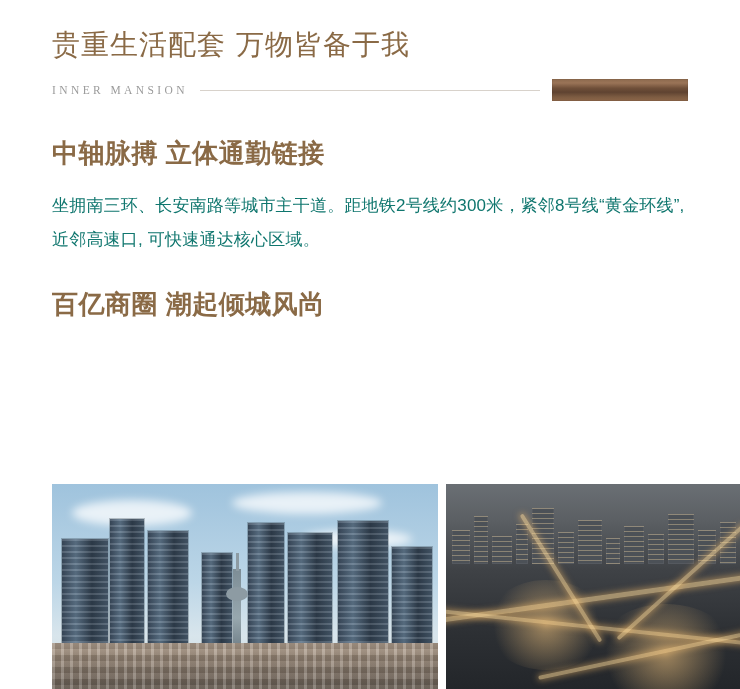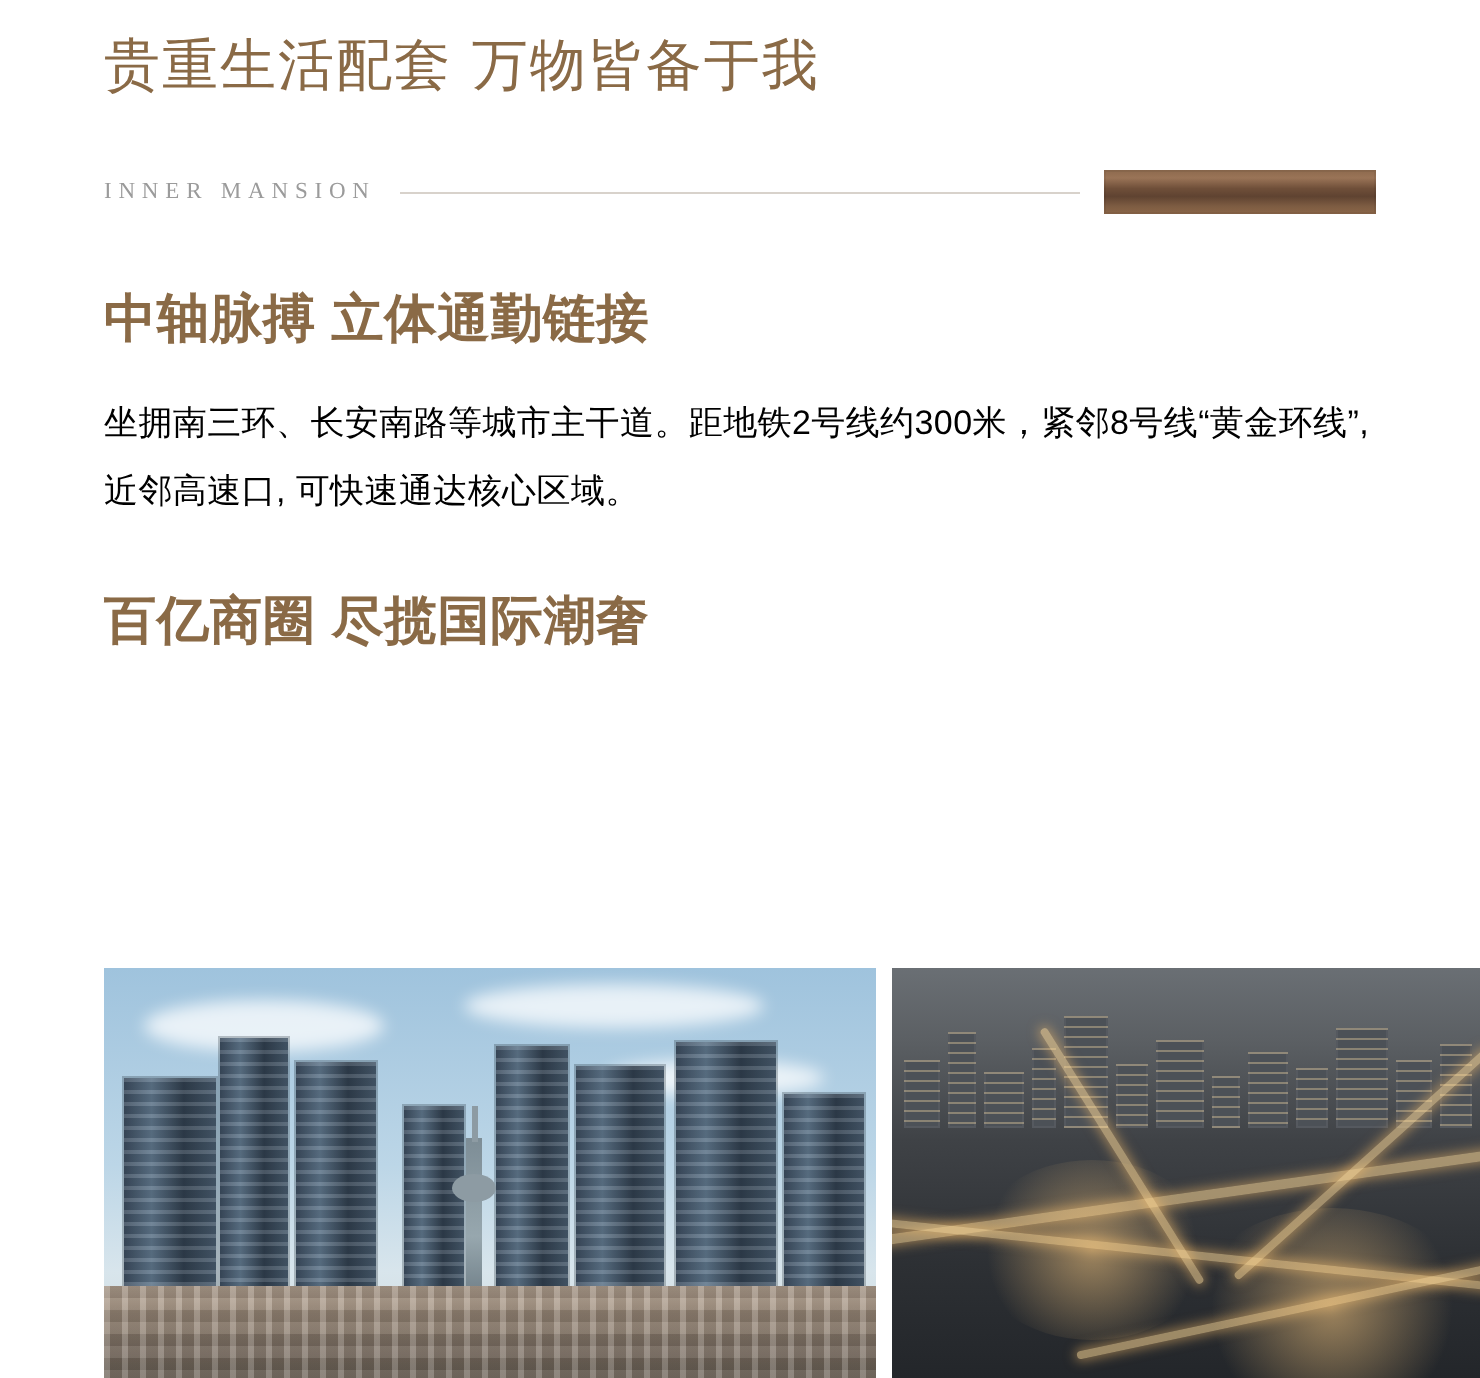--- a/index.html
+++ b/index.html
@@ -18,33 +18,33 @@
   .page {
     position: relative;
     width: 740px;
     height: 689px;
     box-sizing: border-box;
     padding: 0 52px;
   }
 
   
   .header {
-    padding-top: 14px;
+    padding-top: 26px;
   }
   .header-title {
     font-family: "DejaVu Serif", "Liberation Serif", serif;
     font-size: 28px;
     letter-spacing: 1px;
     color: #8a6a46;
     white-space: nowrap;
   }
   .header-sub-row {
     display: flex;
     align-items: center;
-    margin-top: 32px;
+    margin-top: 14px;
     height: 24px;
   }
   .header-sub {
     font-family: "Liberation Serif", serif;
     font-size: 11.5px;
     letter-spacing: 3.4px;
     color: #9b9b9b;
     white-space: nowrap;
   }
   .header-rule {
@@ -77,21 +77,21 @@
     font-size: 26px;
     font-weight: bold;
     color: #8a6a46;
     letter-spacing: 0.5px;
     margin-bottom: 18px;
     white-space: nowrap;
   }
   .section-body {
     font-size: 17px;
     line-height: 34px;
-    color: #000000;
+    color: #0f766e;
     letter-spacing: 0.2px;
     max-width: 636px;
   }
 
   .section.second {
     margin-top: 30px;
   }
 
   
   .image-row {
@@ -239,21 +239,21 @@
       <div class="header-swatch"></div>
     </div>
   </div>
 
   <div class="section first">
     <div class="section-heading">中轴脉搏  立体通勤链接</div>
     <div class="section-body">坐拥南三环、长安南路等城市主干道。距地铁2号线约300米，紧邻8号线“黄金环线”, 近邻高速口, 可快速通达核心区域。</div>
   </div>
 
   <div class="section second">
-    <div class="section-heading">百亿商圈  尽揽国际潮奢</div>
+    <div class="section-heading">百亿商圈  潮起倾城风尚</div>
   </div>
 
   <div class="image-row">
 
     <div class="photo photo-left">
       <div class="sky"></div>
       <div class="cloud" style="left:20px; top:16px; width:120px; height:26px;"></div>
       <div class="cloud" style="left:180px; top:8px; width:150px; height:22px;"></div>
       <div class="cloud" style="left:250px; top:46px; width:110px; height:18px;"></div>
 

